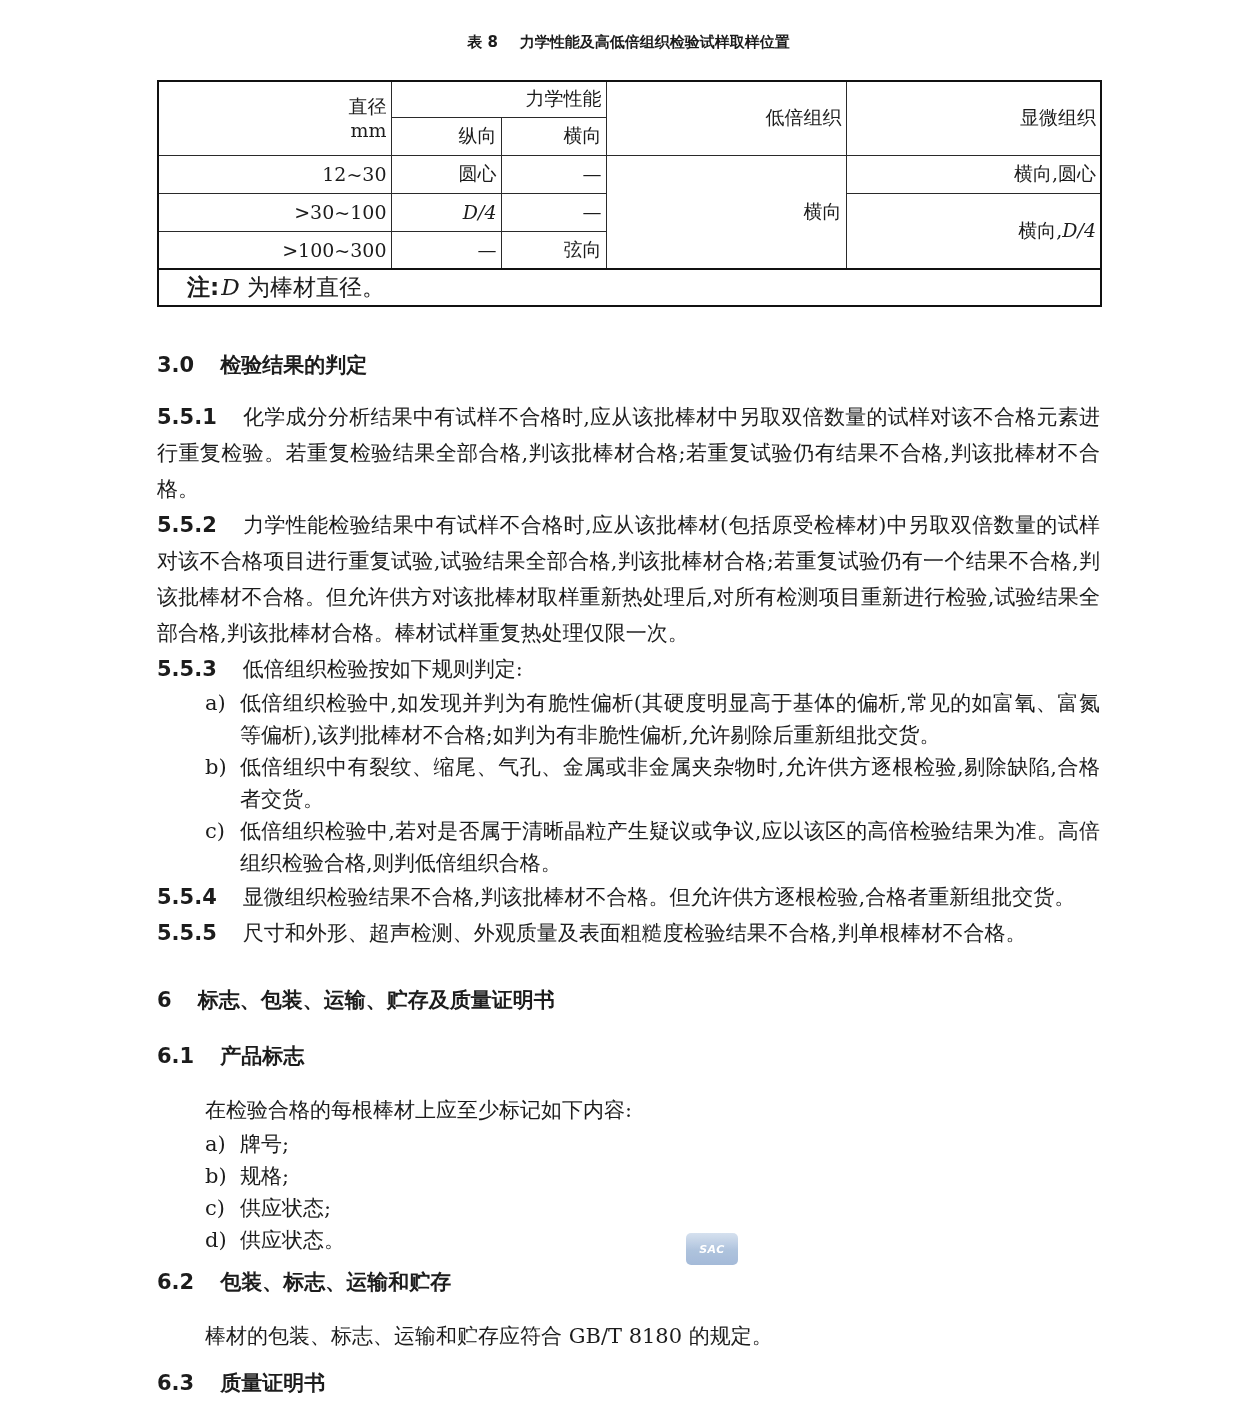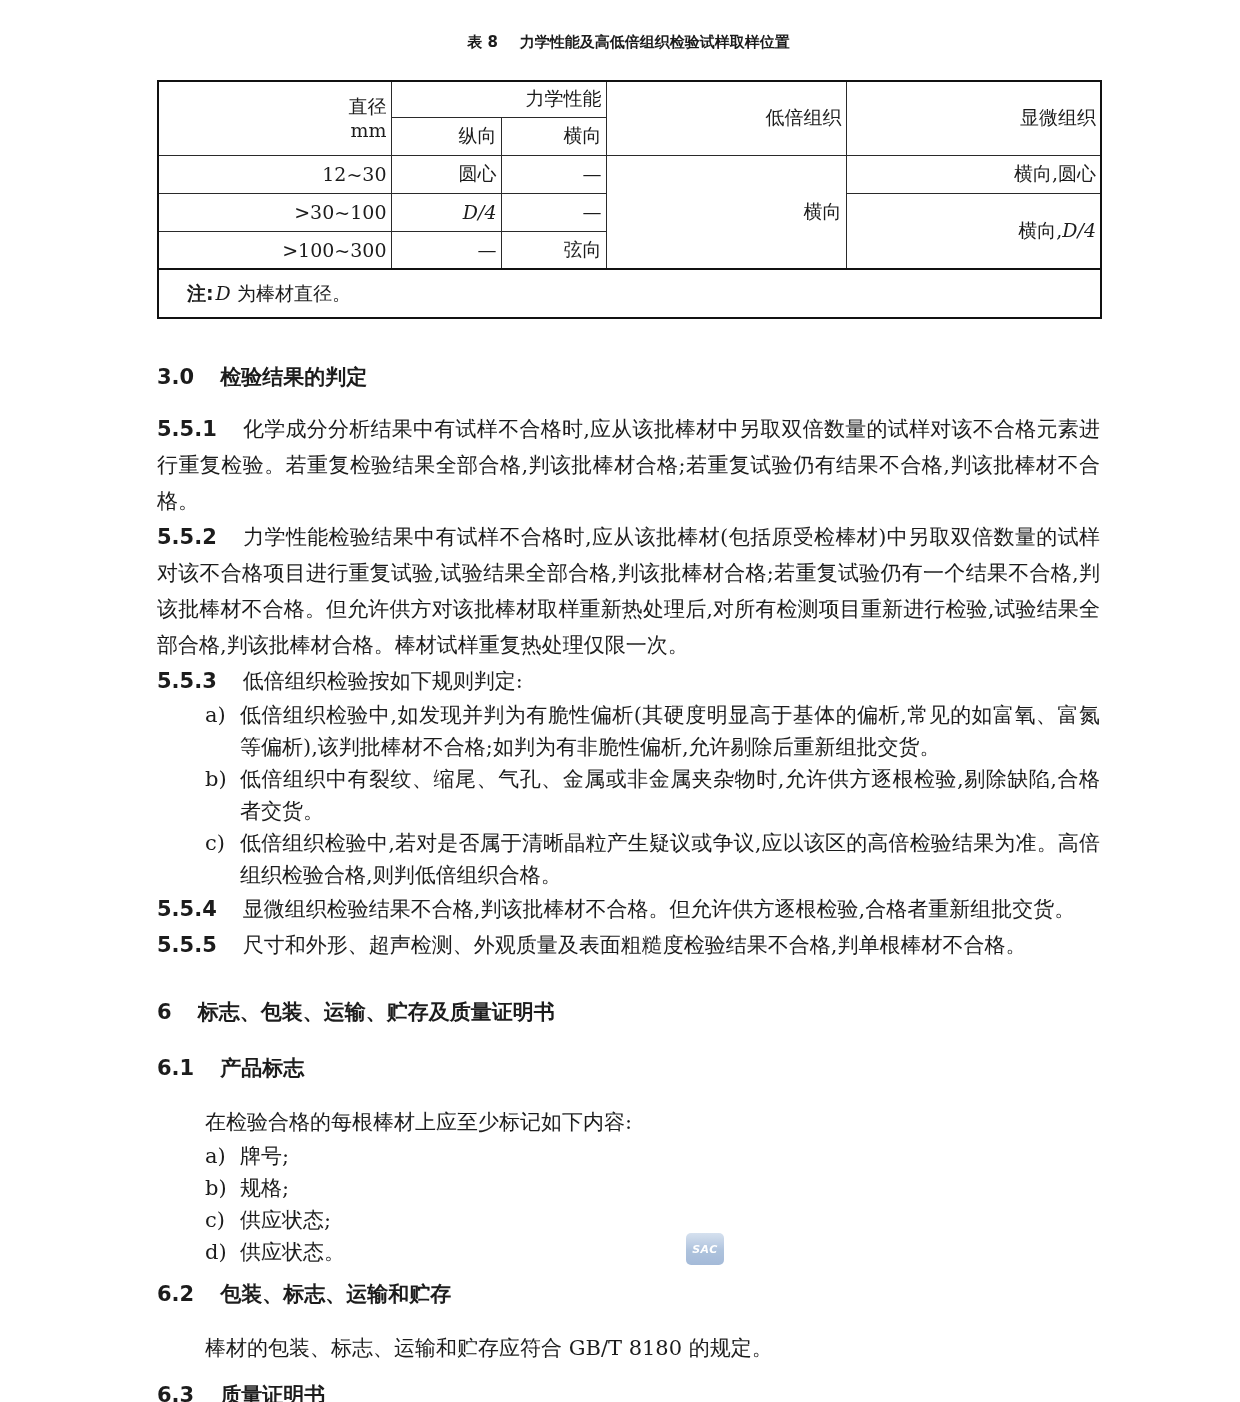--- a/index.html
+++ b/index.html
@@ -42,23 +42,23 @@
     padding:2px 4px;
   }
   table.sampling { border:2px solid #111; }
   tr.hdr-top td { height:36px; }
   tr.hdr-sub td { height:38px; }
   tr.body-row td { height:38px; }
   td.hb { border-bottom:2px solid #111; }
   tr.note-row td {
     border-top:2px solid #111;
     text-align:left;
-    height:49px;
+    height:32px;
     padding-left:28px;
-    font-size:19px;
+    font-size:23px;
   }
   .note-label { font-family:"DejaVu Sans", sans-serif; font-weight:bold; margin-right:2px; }
   .ital { font-style:italic; }
   .diam-cell div { line-height:24px; }
   
   .h-sub {
     font-family:"DejaVu Sans", sans-serif;
     font-weight:bold;
     font-size:21px;
     line-height:32px;
@@ -94,21 +94,21 @@
   .mt-s61   { margin-top:24px; }
   .mt-intro { margin-top:20px; }
   .mt-s62   { margin-top:10px; }
   .mt-body62{ margin-top:20px; }
   .mt-s63   { margin-top:13px; }
   .mt-body63{ margin-top:14px; }
   
   .watermark {
     position:absolute;
     left:686px; top:1233px;
-    width:38px; height:32px;
+    width:52px; height:32px;
     border-radius:5px;
     background:linear-gradient(180deg,#d3dfee 0%, #a8bedb 55%, #9db5d5 100%);
     display:flex; align-items:center; justify-content:center;
     opacity:0.92;
   }
   .watermark span {
     color:#ffffff;
     font-family:"DejaVu Sans", sans-serif;
     font-weight:bold;
     font-style:italic;

